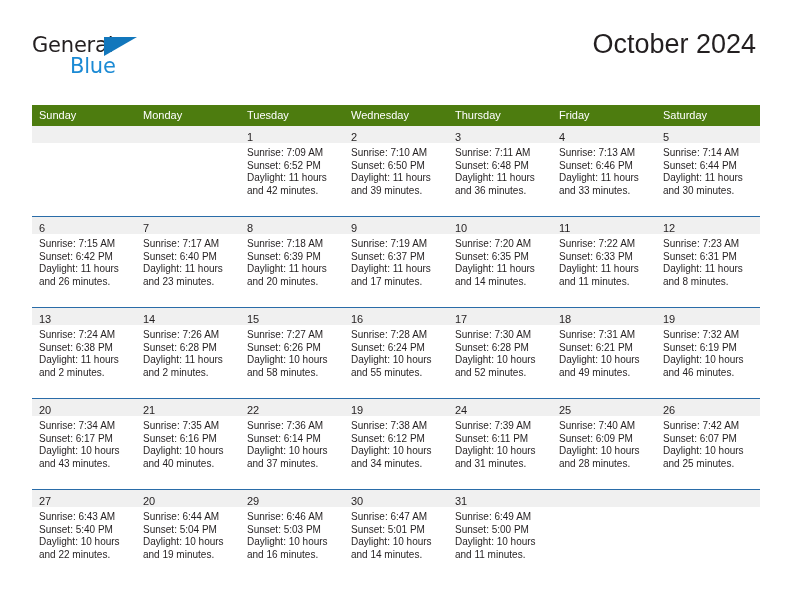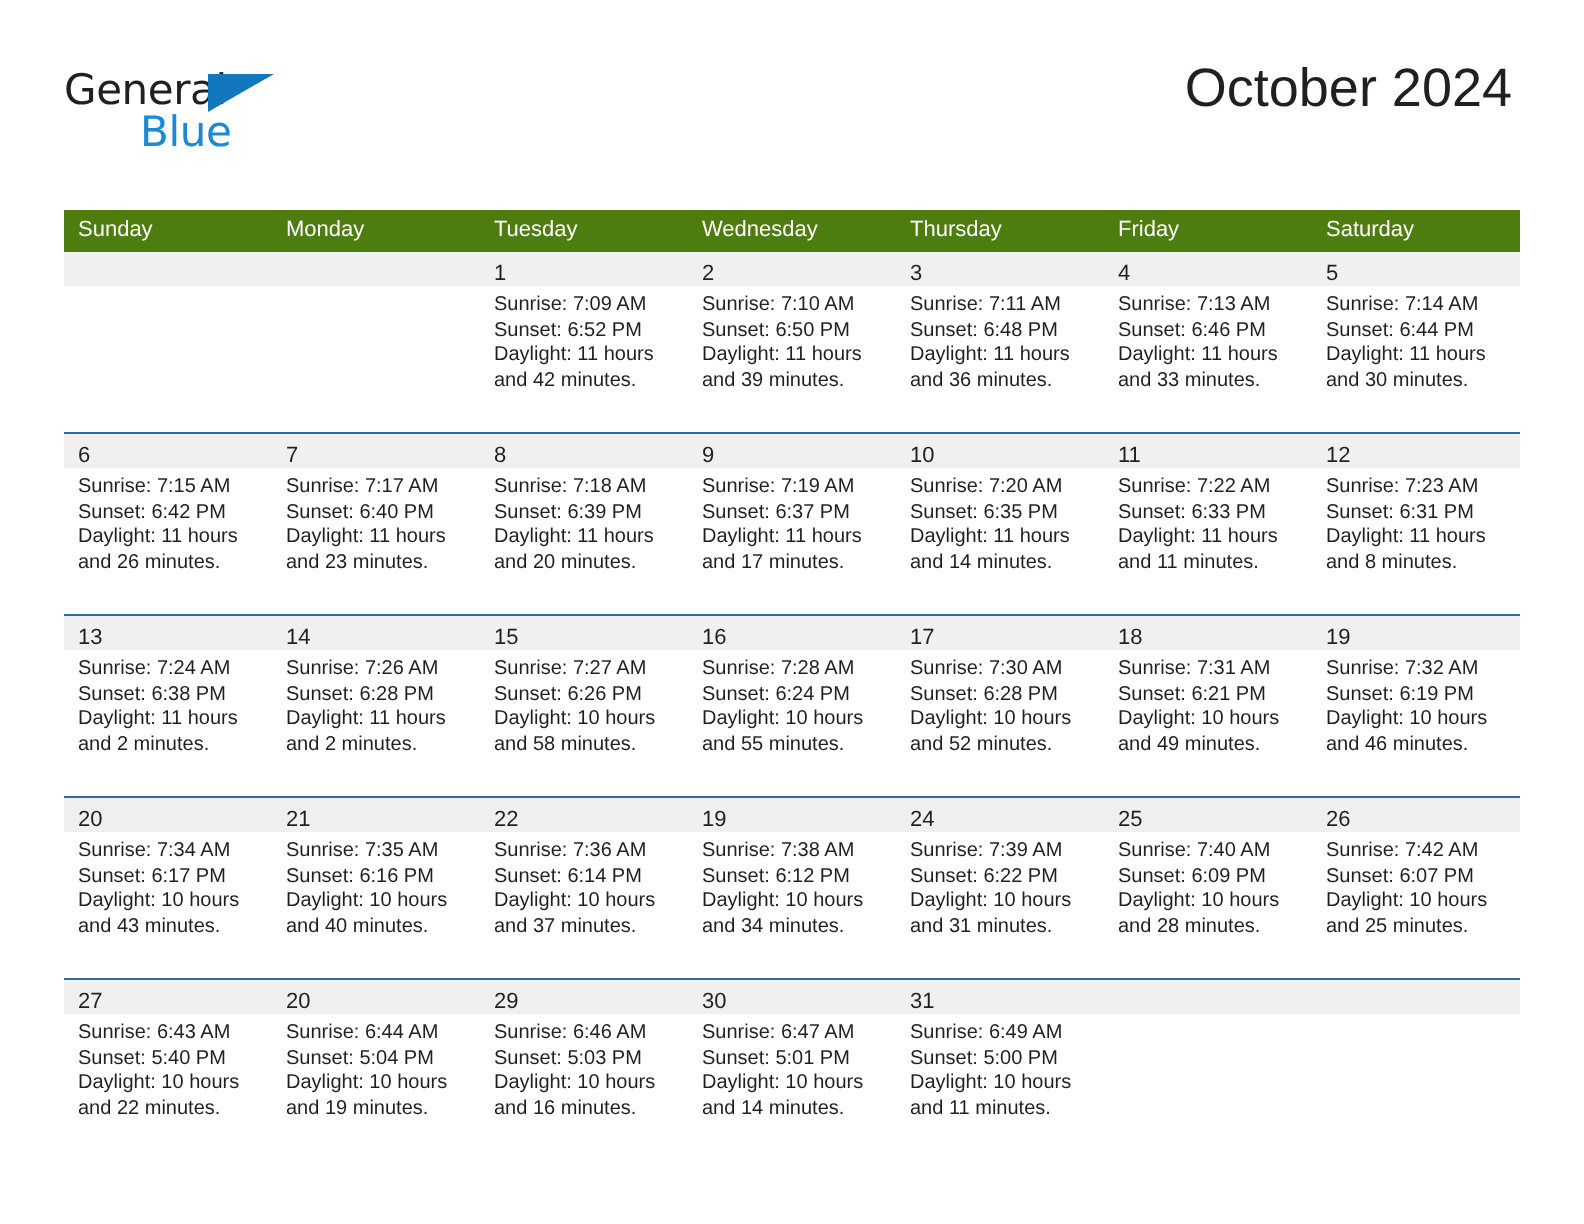--- a/index.html
+++ b/index.html
@@ -449,21 +449,21 @@
                   <div>Daylight: 10 hours</div>
                   <div>and 34 minutes.</div>
                 </div>
               </div>
             </td>
             <td>
               <div class="daybox filled">
                 <div class="daynum-band"><span class="daynum">24</span></div>
                 <div class="dayinfo">
                   <div>Sunrise: 7:39 AM</div>
-                  <div>Sunset: 6:22 PM</div>
+                  <div>Sunset: 6:11 PM</div>
                   <div>Daylight: 10 hours</div>
                   <div>and 31 minutes.</div>
                 </div>
               </div>
             </td>
             <td>
               <div class="daybox filled">
                 <div class="daynum-band"><span class="daynum">25</span></div>
                 <div class="dayinfo">
                   <div>Sunrise: 7:40 AM</div>

